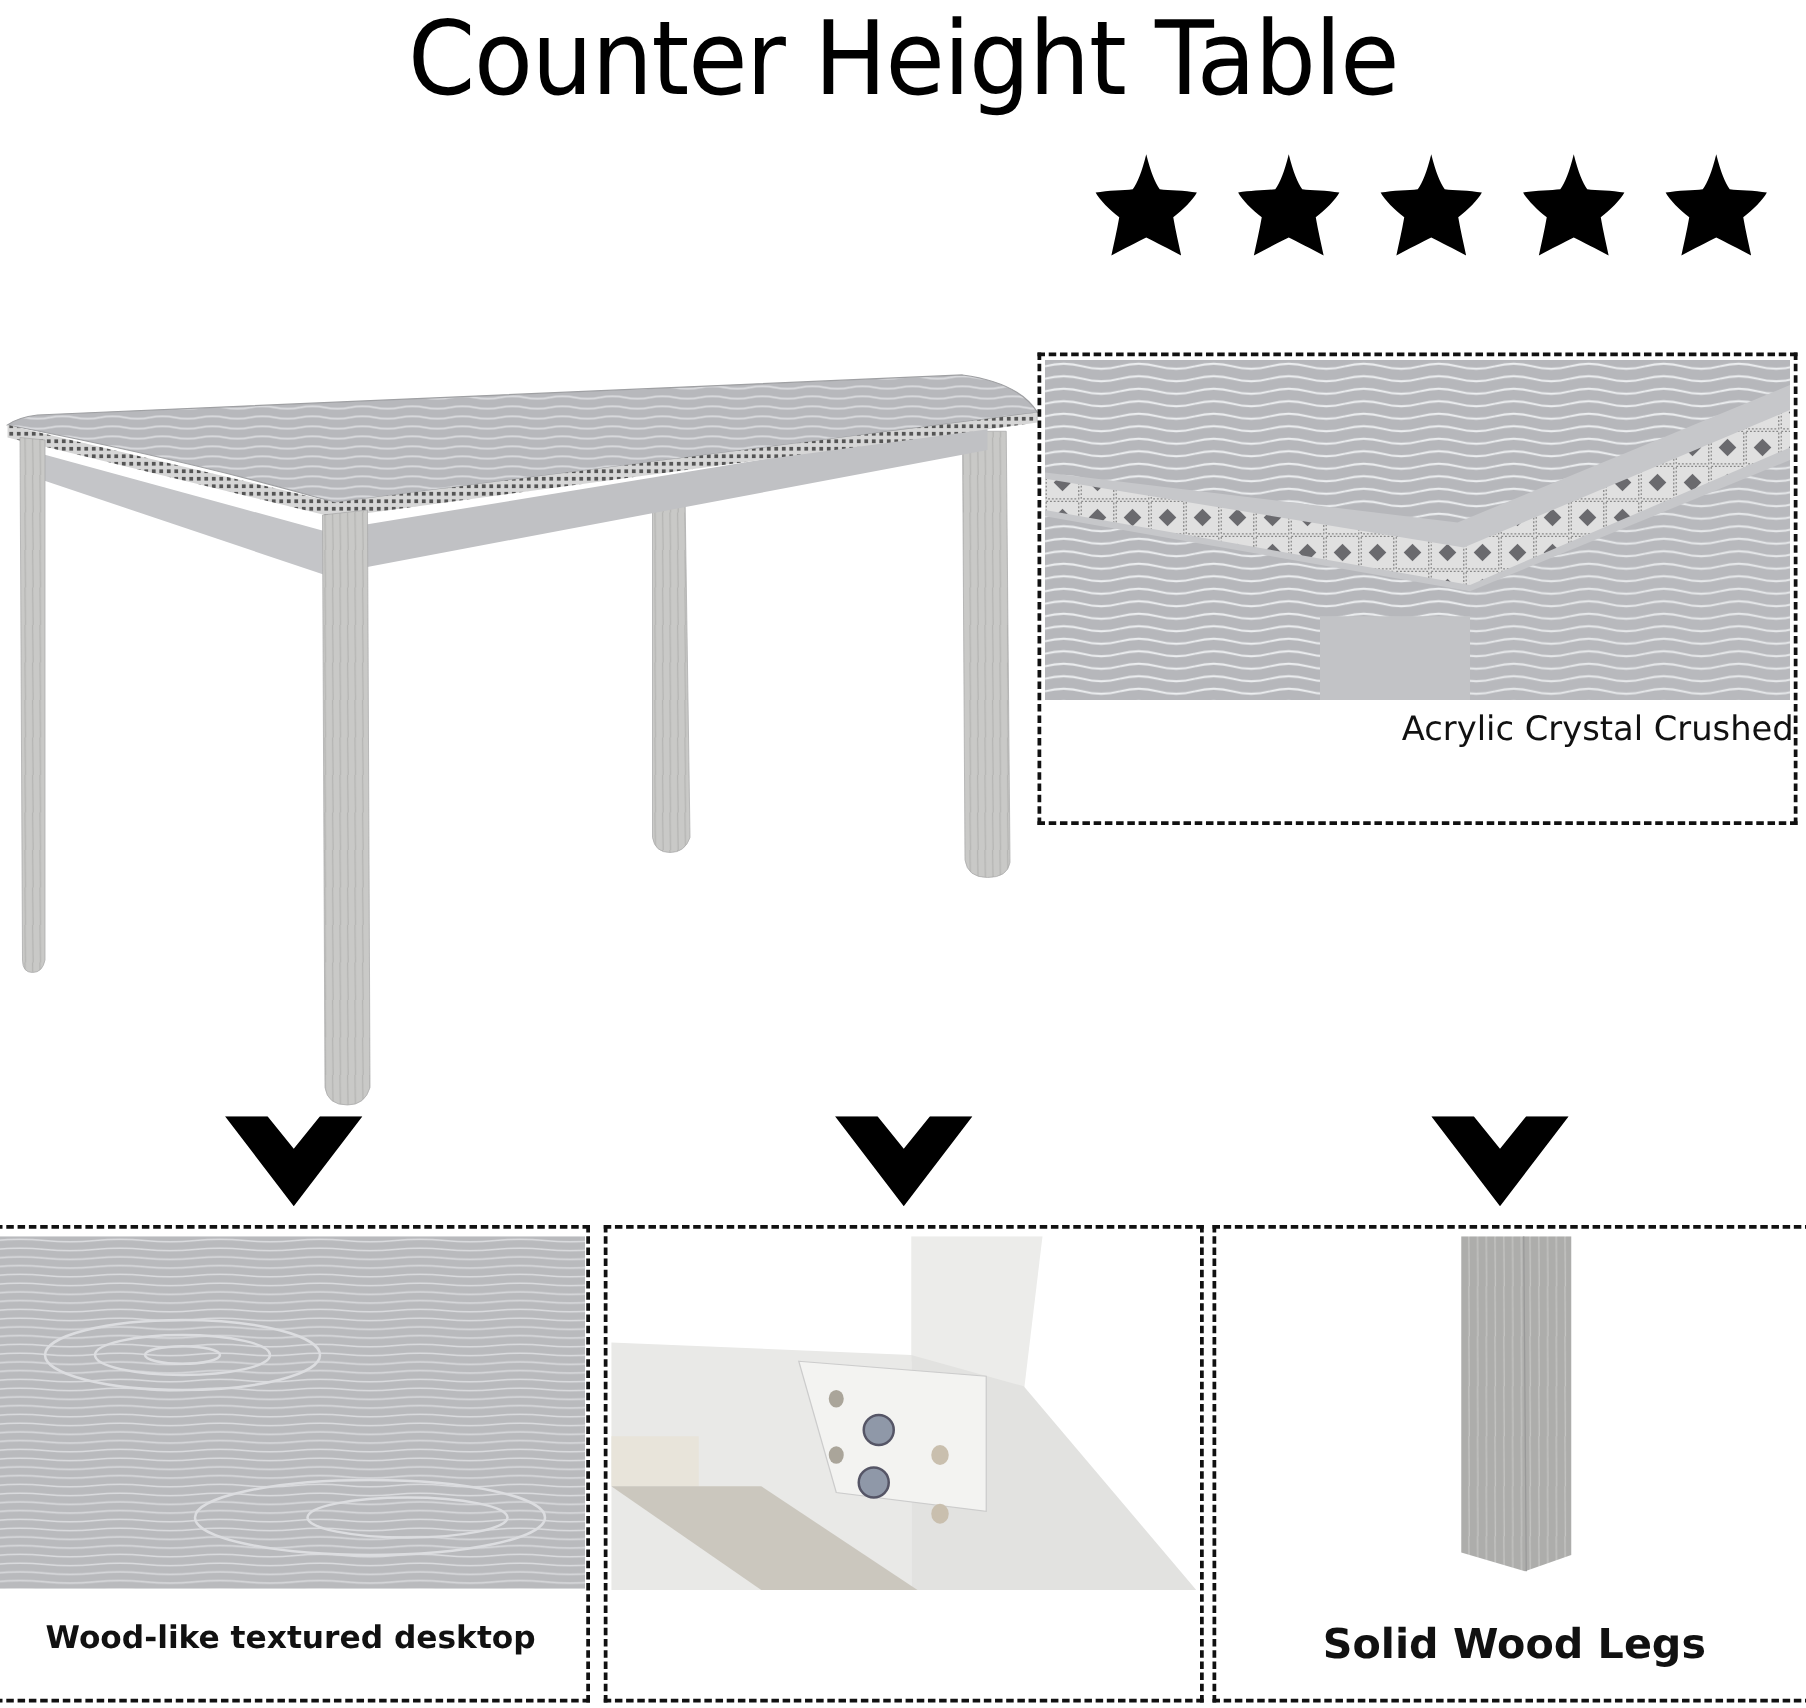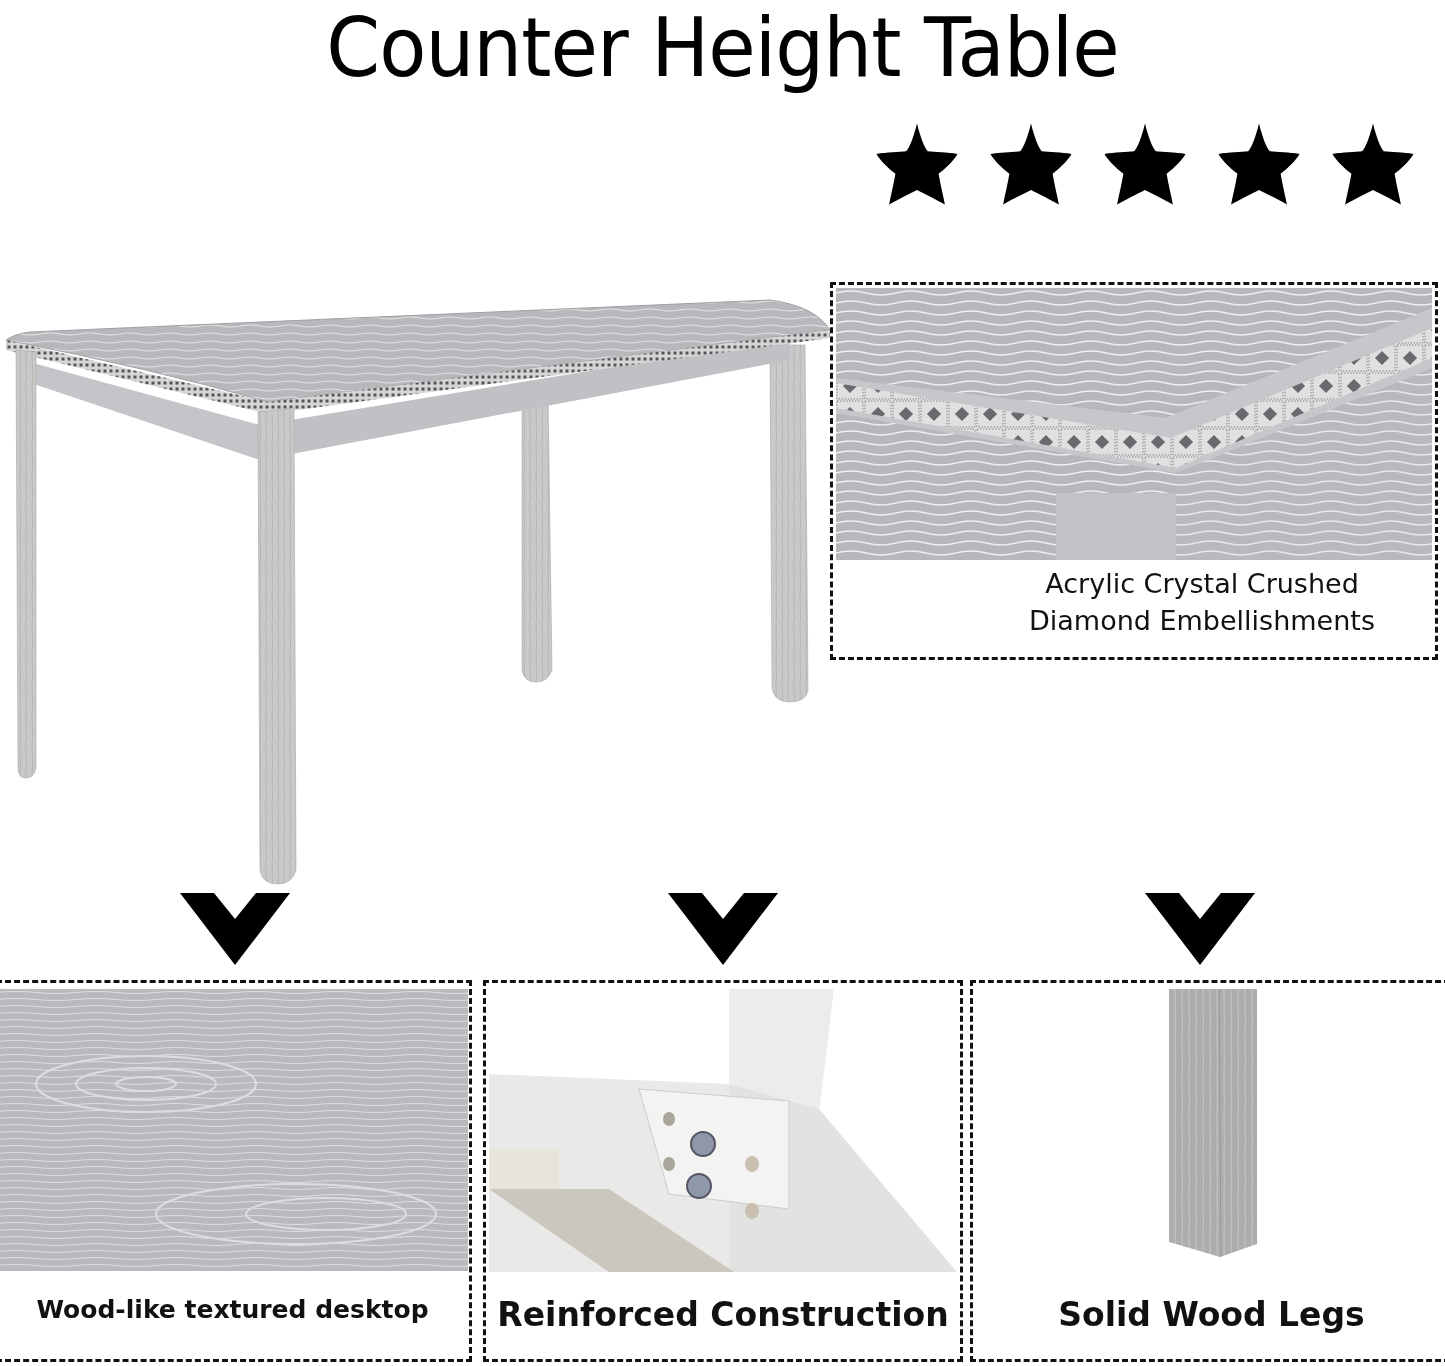--- a/index.html
+++ b/index.html
@@ -21,21 +21,21 @@
   
   .callout {
     position: absolute; left: 830px; top: 282px; width: 608px; height: 378px;
     border: 3px dashed #111;
   }
   .callout .photo {
     position: absolute; left: 3px; top: 3px; width: 596px; height: 272px; overflow: hidden;
     background: linear-gradient(170deg, #c9cacd 0%, #b8b9bd 40%, #d8d9dc 100%);
   }
   .callout .caption {
-    position: absolute; left: 0; top: 280px; width: 100%; text-align: center; padding-left: 136px;
+    position: absolute; left: 0; top: 280px; width: 100%; text-align: right; padding-left: 136px;
     font-size: 27px; line-height: 37px; color: #111;
   }
 
   
   .chevron { position: absolute; top: 893px; width: 110px; height: 72px; }
 
   
   .row { position: absolute; left: 0; top: 980px; width: 1445px; height: 386px; font-weight: bold; }
   .panel {
     position: absolute; top: 0; height: 382px; border: 3px dashed #111;
@@ -120,21 +120,20 @@
     <rect width="596" height="272" fill="#c6c7ca"></rect>
     <path d="M0 0 L596 0 L596 20 L330 130 L0 90 Z" fill="url(#cgrain)"></path>
     <path d="M0 95 L335 150 L340 180 L0 120 Z" fill="url(#gem)"></path>
     <path d="M335 150 L596 40 L596 70 L340 180 Z" fill="url(#gem)"></path>
     <path d="M0 125 L340 185 L340 272 L0 272 Z" fill="url(#cgrain)"></path>
     <rect x="220" y="205" width="120" height="67" fill="#c2c3c6"></rect>
     <path d="M340 185 L596 80 L596 272 L340 272 Z" fill="url(#cgrain)" opacity="0.85"></path>
   </svg>
   <div class="caption">
     <div>Acrylic Crystal Crushed</div>
-    <div>Diamond Embellishments</div>
   </div>
 </div>
 
 <svg class="chevron" style="left:180px" viewBox="0 0 110 72">
     <path d="M0 0 L34 0 L55 26 L76 0 L110 0 L55 72 Z" fill="#000"></path>
   </svg>
 <svg class="chevron" style="left:668px" viewBox="0 0 110 72">
     <path d="M0 0 L34 0 L55 26 L76 0 L110 0 L55 72 Z" fill="#000"></path>
   </svg>
 <svg class="chevron" style="left:1145px" viewBox="0 0 110 72">
@@ -170,21 +169,20 @@
       <rect x="0" y="160" width="70" height="40" fill="#e8e4da"></rect>
       <path d="M0 200 L120 200 L245 283 L120 283 Z" fill="#cbc7be"></path>
       <path d="M150 100 L300 112 L300 220 L180 205 Z" fill="#f3f3f1" stroke="#ccc"></path>
       <circle cx="214" cy="155" r="12" fill="#8f98a8" stroke="#556" stroke-width="2"></circle>
       <circle cx="210" cy="197" r="12" fill="#8f98a8" stroke="#556" stroke-width="2"></circle>
       <ellipse cx="180" cy="130" rx="6" ry="7" fill="#aaa59a"></ellipse>
       <ellipse cx="180" cy="175" rx="6" ry="7" fill="#aaa59a"></ellipse>
       <ellipse cx="263" cy="175" rx="7" ry="8" fill="#c9bfae"></ellipse>
       <ellipse cx="263" cy="222" rx="7" ry="8" fill="#c9bfae"></ellipse>
     </svg>
-    <div class="caption" style="top:312px;font-size:33px">Reinforced Construction</div>
   </div>
 
   <div class="panel p3">
     <svg class="photo" style="left:10px;top:6px;width:460px;height:282px" viewBox="0 0 460 282" preserveAspectRatio="none">
       <defs>
         <pattern id="lg" width="7" height="40" patternUnits="userSpaceOnUse">
           <rect width="7" height="40" fill="#adadab"></rect>
           <path d="M3 0 L3.4 40" stroke="#c6c6c4" stroke-width="1"></path>
         </pattern>
       </defs>

